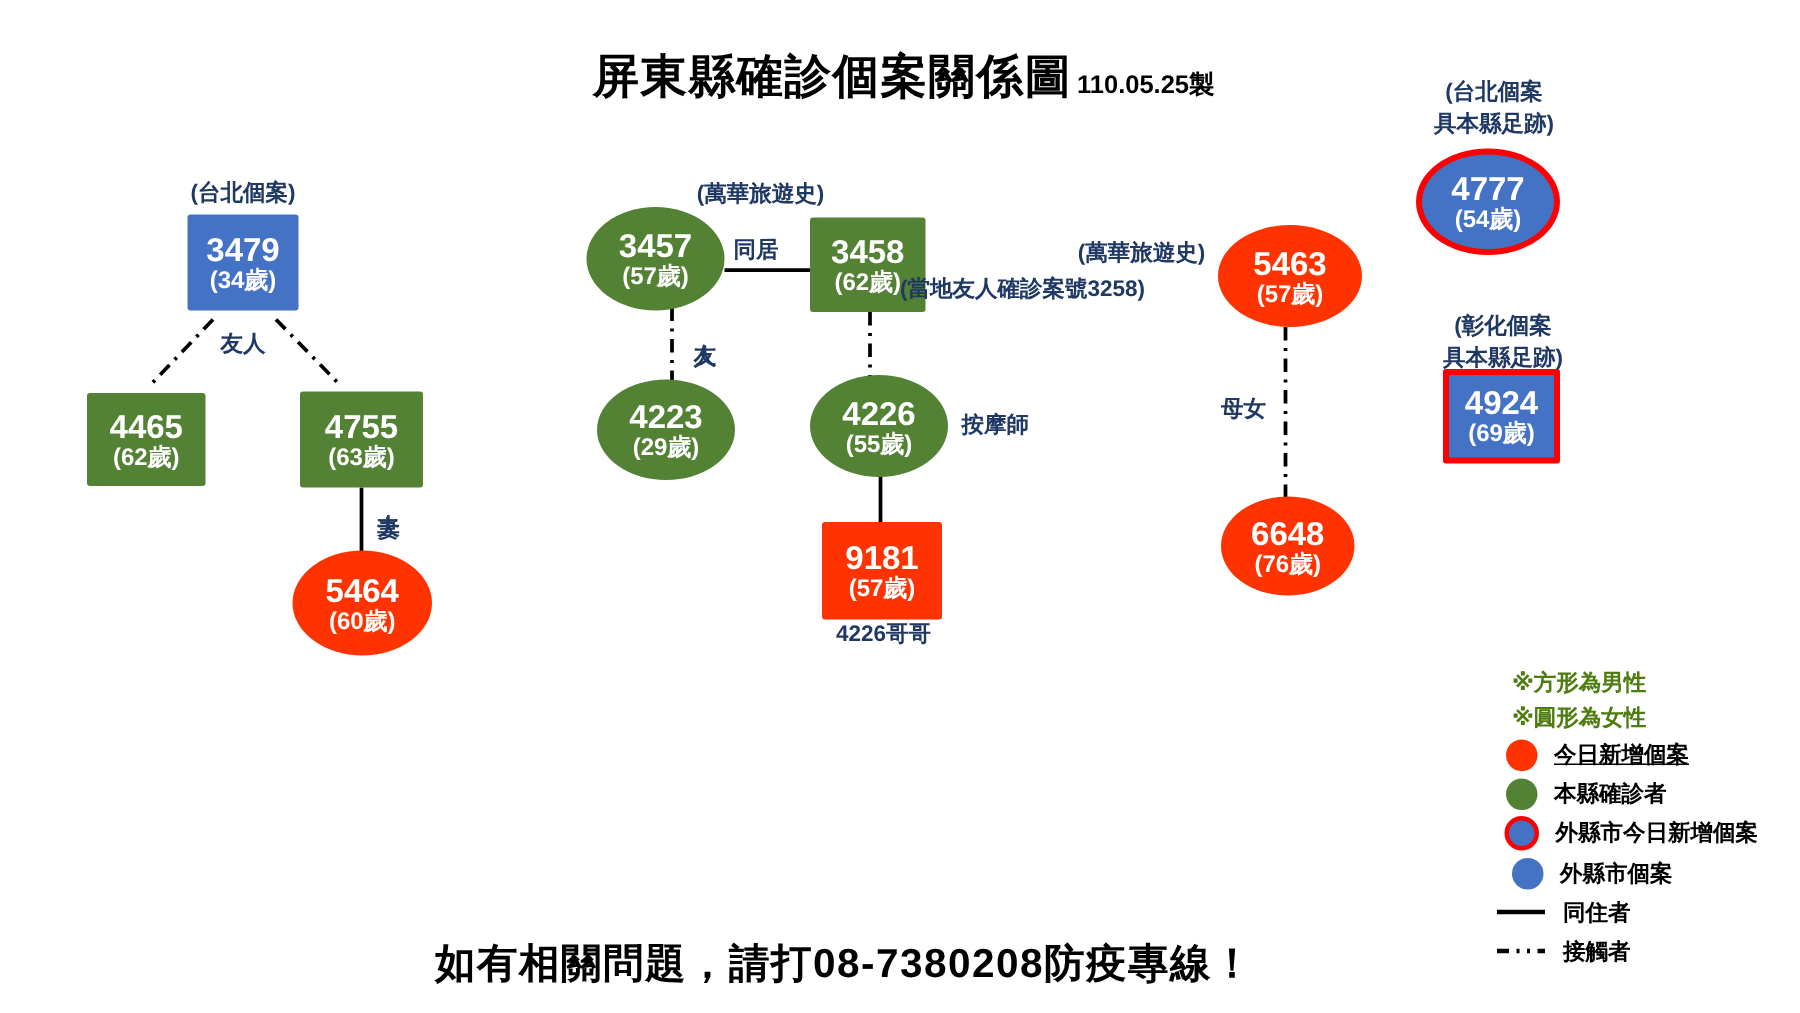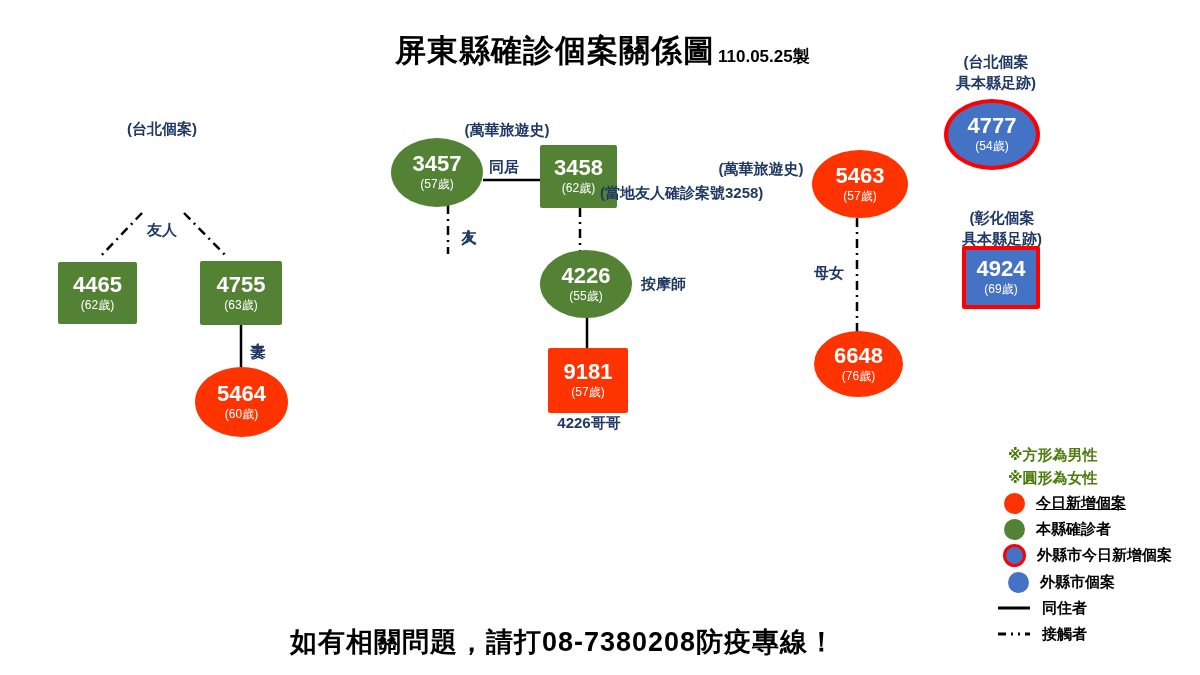--- a/index.html
+++ b/index.html
@@ -11,21 +11,21 @@
   .title-wrap{position:absolute;left:395px;top:30px;display:flex;align-items:flex-end;gap:3px;}
   .title-main{font-size:31px;font-weight:bold;color:#000;letter-spacing:1px;}
   .title-date{font-size:17px;font-weight:bold;color:#000;margin-bottom:4px;}
   
   svg.edges{position:absolute;left:0;top:0;}
   .e-solid{stroke:#000;stroke-width:2.5;}
   .e-dd{stroke:#000;stroke-width:2.5;stroke-dasharray:9 5 2 5;}
   
   .node{position:absolute;display:flex;flex-direction:column;align-items:center;justify-content:center;color:#fff;box-sizing:border-box;}
   .node .nid{font-size:22px;font-weight:bold;line-height:24px;}
-  .node .nage{font-size:12px;font-weight:normal;line-height:17px;}
+  .node .nage{font-size:16px;font-weight:bold;line-height:17px;}
   .sq{border-radius:2px;}
   .el{border-radius:50%;}
   .c-blue{background:#4472C4;}
   .c-green{background:#548235;}
   .c-red{background:#FF3300;}
   .rb{border:4px solid #FF0000;}
   
   .lbl{position:absolute;color:#1F3864;font-weight:bold;font-size:15px;line-height:18px;white-space:nowrap;}
   .lbl.center{text-align:center;white-space:normal;}
   .vlabel{writing-mode:vertical-rl;text-orientation:upright;letter-spacing:1px;}
@@ -62,20 +62,24 @@
     <line class="e-solid" x1="241" y1="325" x2="241" y2="369"></line>
     <line class="e-solid" x1="483" y1="180" x2="541" y2="180"></line>
     <line class="e-dd" x1="448" y1="205" x2="448" y2="254"></line>
     <line class="e-dd" x1="580" y1="208" x2="580" y2="252"></line>
     <line class="e-solid" x1="587" y1="316" x2="587" y2="350"></line>
     <line class="e-dd" x1="857" y1="218" x2="857" y2="332"></line>
   </svg>
 
   <div class="lbl center" style="left:97px;top:120px;width:130px;">(台北個案)</div>
 
+  <div class="node sq c-blue" style="left:125px;top:143px;width:74px;height:64px;">
+    <span class="nid">3479</span>
+    <span class="nage">(34歲)</span>
+  </div>
 
   <div class="lbl" style="left:147px;top:221px;">友人</div>
 
   <div class="node sq c-green" style="left:58px;top:262px;width:79px;height:62px;">
     <span class="nid">4465</span>
     <span class="nage">(62歲)</span>
   </div>
 
   <div class="node sq c-green" style="left:200px;top:261px;width:82px;height:64px;">
     <span class="nid">4755</span>
@@ -98,20 +102,24 @@
 
   <div class="lbl" style="left:489px;top:158px;">同居</div>
 
   <div class="node sq c-green" style="left:540px;top:145px;width:77px;height:63px;">
     <span class="nid">3458</span>
     <span class="nage">(62歲)</span>
   </div>
 
   <div class="lbl vlabel" style="left:460px;top:217px;">友人</div>
 
+  <div class="node el c-green" style="left:398px;top:253px;width:92px;height:67px;">
+    <span class="nid">4223</span>
+    <span class="nage">(29歲)</span>
+  </div>
 
   <div class="node el c-green" style="left:540px;top:250px;width:92px;height:68px;">
     <span class="nid">4226</span>
     <span class="nage">(55歲)</span>
   </div>
 
   <div class="lbl" style="left:641px;top:275px;">按摩師</div>
 
   <div class="node sq c-red" style="left:548px;top:348px;width:80px;height:65px;">
     <span class="nid">9181</span>

